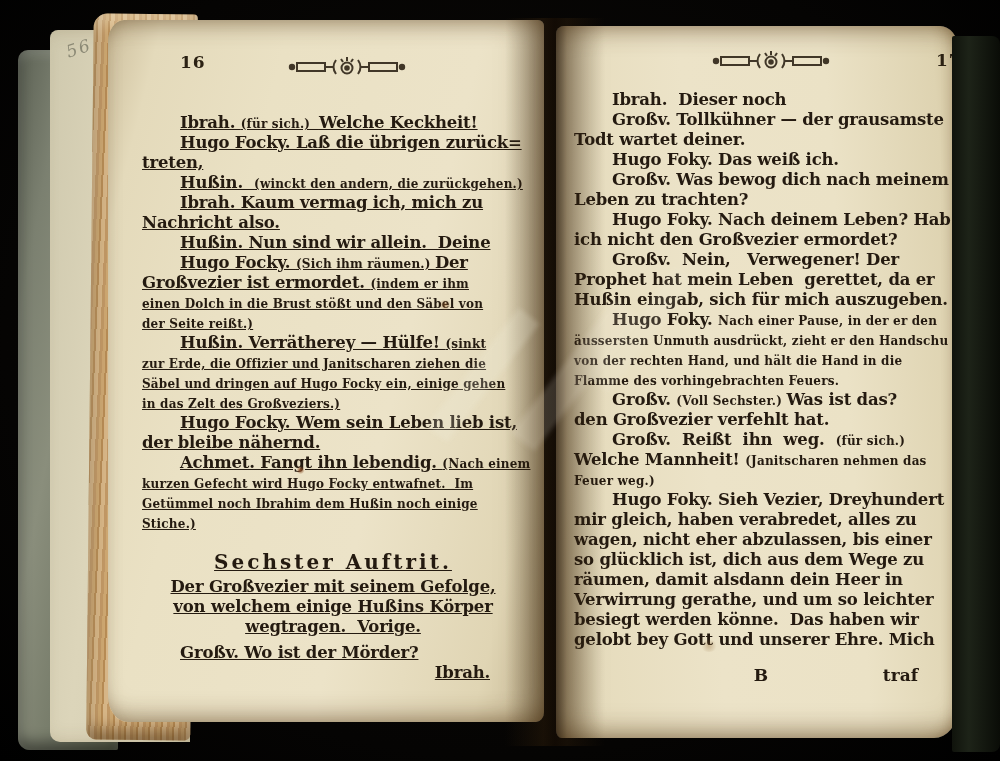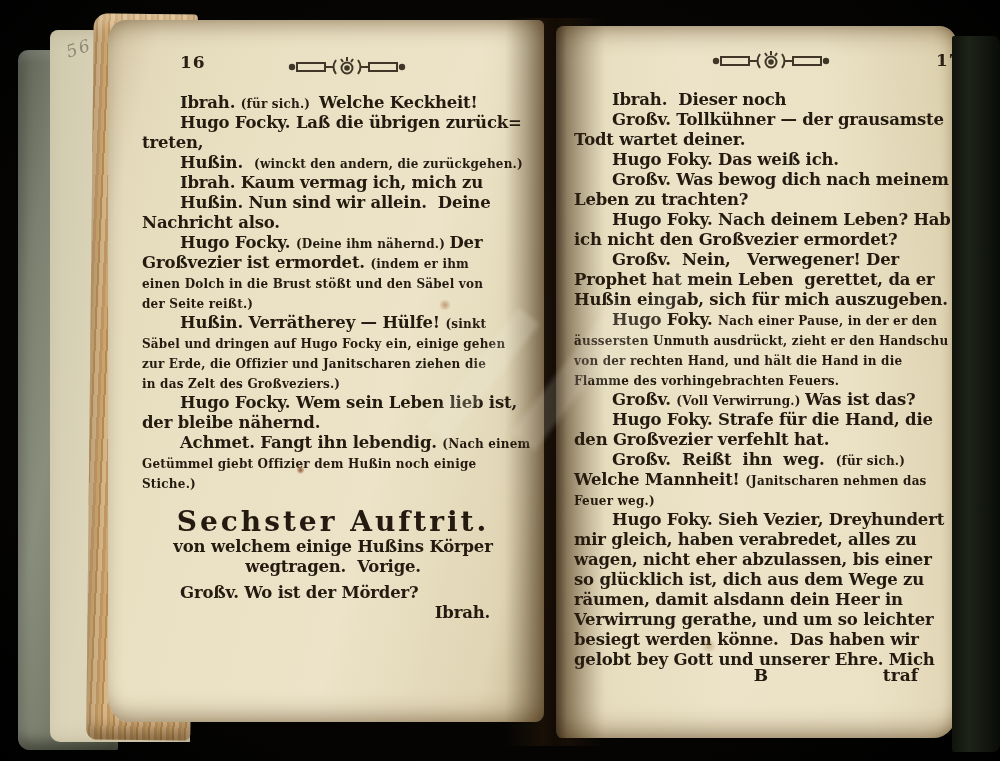--- a/index.html
+++ b/index.html
@@ -80,30 +80,30 @@
     position:absolute;font-size:17px;font-weight:bold;color:#28201282;
     color:#2b2113;letter-spacing:1px;
   }
   .pn-left{left:180px;top:52px;}
   .pn-right{left:936px;top:50px;}
   .ornament{position:absolute;opacity:.88;}
   .orn-left{left:288px;top:56px;}
   .orn-right{left:712px;top:50px;}
   
   .textcol{position:absolute;color:#241a10;}
-  .col-left{left:142px;top:93px;width:382px;}
+  .col-left{left:142px;top:113px;width:382px;text-decoration:underline;}
   .col-right{left:574px;top:90px;width:374px;}
   .line{
     height:20px;line-height:20px;white-space:pre;
     font-size:16.5px;font-weight:bold;letter-spacing:-.2px;
   }
   .line .sm{font-size:12px;letter-spacing:.2px;}
   .line.ind{padding-left:38px;}
   .line.heading{height:30px;line-height:30px;text-align:center;margin-top:14px;}
-  .line.heading .nm{font-size:28px;letter-spacing:3px;}
+  .line.heading .nm{font-size:20px;letter-spacing:3px;}
   .line.scene{text-align:center;}
   .line.mt6{margin-top:6px;}
   .line.catchword{text-align:right;padding-right:34px;}
   .sigrow{
     position:absolute;left:574px;top:665px;width:374px;height:20px;line-height:20px;
     font-size:17px;font-weight:bold;color:#241a10;
   }
   .sigrow .sig-b{position:absolute;left:0;right:0;text-align:center;}
   .sigrow .sig-t{position:absolute;right:30px;text-align:center;}
 </style>
@@ -159,36 +159,38 @@
       <circle cx="114" cy="11" r="2.2" fill="#2a2013"></circle>
     </g>
   </svg>
 
   <div class="textcol col-left" id="col-left">
       <div class="line ind"><span class="nm">Ibrah. </span><span class="sm">(für sich.)  </span><span class="nm">Welche Keckheit!</span></div>
       <div class="line ind"><span class="nm">Hugo Focky. Laß die übrigen zurück=</span></div>
       <div class="line"><span class="nm">treten,</span></div>
       <div class="line ind"><span class="nm">Hußin.  </span><span class="sm">(winckt den andern, die zurückgehen.)</span></div>
       <div class="line ind"><span class="nm">Ibrah. Kaum vermag ich, mich zu</span></div>
+      <div class="line"><span class="nm">Nachricht also.</span></div>
       <div class="line ind"><span class="nm">Hußin. Nun sind wir allein.  Deine</span></div>
-      <div class="line"><span class="nm">Nachricht also.</span></div>
-      <div class="line ind"><span class="nm">Hugo Focky. </span><span class="sm">(Deine ihm nähernd.) </span><span class="nm">Der</span></div>
+      <div class="line ind"><span class="nm">Hugo Focky. </span><span class="sm">(Sich ihm räumen.) </span><span class="nm">Der</span></div>
       <div class="line"><span class="nm">Großvezier ist ermordet. </span><span class="sm">(indem er ihm</span></div>
       <div class="line"><span class="sm">einen Dolch in die Brust stößt und den Säbel von</span></div>
       <div class="line"><span class="sm">der Seite reißt.)</span></div>
       <div class="line ind"><span class="nm">Hußin. Verrätherey — Hülfe! </span><span class="sm">(sinkt</span></div>
+      <div class="line"><span class="sm">zur Erde, die Offizier und Janitscharen ziehen die</span></div>
       <div class="line"><span class="sm">Säbel und dringen auf Hugo Focky ein, einige gehen</span></div>
-      <div class="line"><span class="sm">zur Erde, die Offizier und Janitscharen ziehen die</span></div>
       <div class="line"><span class="sm">in das Zelt des Großveziers.)</span></div>
       <div class="line ind"><span class="nm">Hugo Focky. Wem sein Leben lieb ist,</span></div>
       <div class="line"><span class="nm">der bleibe nähernd.</span></div>
       <div class="line ind"><span class="nm">Achmet. Fangt ihn lebendig. </span><span class="sm">(Nach einem</span></div>
-      <div class="line"><span class="sm">Getümmel giebt Offizier dem Hußin noch einige</span></div>
+      <div class="line"><span class="sm">kurzen Gefecht wird Hugo Focky entwafnet.  Im</span></div>
+      <div class="line"><span class="sm">Getümmel noch Ibrahim dem Hußin noch einige</span></div>
       <div class="line"><span class="sm">Stiche.)</span></div>
       <div class="line heading"><span class="nm">Sechster Auftrit.</span></div>
+      <div class="line scene"><span class="nm">Der Großvezier mit seinem Gefolge,</span></div>
       <div class="line scene"><span class="nm">von welchem einige Hußins Körper</span></div>
       <div class="line scene"><span class="nm">wegtragen.  Vorige.</span></div>
       <div class="line ind mt6"><span class="nm">Großv. Wo ist der Mörder?</span></div>
       <div class="line catchword"><span class="nm">Ibrah.</span></div>
     </div>
   <div class="textcol col-right" id="col-right">
       <div class="line ind"><span class="nm">Ibrah.  Dieser noch</span></div>
       <div class="line ind"><span class="nm">Großv. Tollkühner — der grausamste</span></div>
       <div class="line"><span class="nm">Todt wartet deiner.</span></div>
       <div class="line ind"><span class="nm">Hugo Foky. Das weiß ich.</span></div>
@@ -196,22 +198,21 @@
       <div class="line"><span class="nm">Leben zu trachten?</span></div>
       <div class="line ind"><span class="nm">Hugo Foky. Nach deinem Leben? Hab</span></div>
       <div class="line"><span class="nm">ich nicht den Großvezier ermordet?</span></div>
       <div class="line ind"><span class="nm">Großv.  Nein,   Verwegener! Der</span></div>
       <div class="line"><span class="nm">Prophet hat mein Leben  gerettet, da er</span></div>
       <div class="line"><span class="nm">Hußin eingab, sich für mich auszugeben.</span></div>
       <div class="line ind"><span class="nm">Hugo Foky. </span><span class="sm">Nach einer Pause, in der er den</span></div>
       <div class="line"><span class="sm">äussersten Unmuth ausdrückt, zieht er den Handschu</span></div>
       <div class="line"><span class="sm">von der rechten Hand, und hält die Hand in die</span></div>
       <div class="line"><span class="sm">Flamme des vorhingebrachten Feuers.</span></div>
-      <div class="line ind"><span class="nm">Großv. </span><span class="sm">(Voll Verwirrung.) </span><span class="nm">Was ist das?</span></div>
-      <div class="line ind"><span class="nm">Hugo Foky. Strafe für die Hand, die</span></div>
+      <div class="line ind"><span class="nm">Großv. </span><span class="sm">(Voll Sechster.) </span><span class="nm">Was ist das?</span></div>
       <div class="line"><span class="nm">den Großvezier verfehlt hat.</span></div>
       <div class="line ind"><span class="nm">Großv.  Reißt  ihn  weg.  </span><span class="sm">(für sich.)</span></div>
       <div class="line"><span class="nm">Welche Mannheit! </span><span class="sm">(Janitscharen nehmen das</span></div>
       <div class="line"><span class="sm">Feuer weg.)</span></div>
       <div class="line ind"><span class="nm">Hugo Foky. Sieh Vezier, Dreyhundert</span></div>
       <div class="line"><span class="nm">mir gleich, haben verabredet, alles zu</span></div>
       <div class="line"><span class="nm">wagen, nicht eher abzulassen, bis einer</span></div>
       <div class="line"><span class="nm">so glücklich ist, dich aus dem Wege zu</span></div>
       <div class="line"><span class="nm">räumen, damit alsdann dein Heer in</span></div>
       <div class="line"><span class="nm">Verwirrung gerathe, und um so leichter</span></div>

